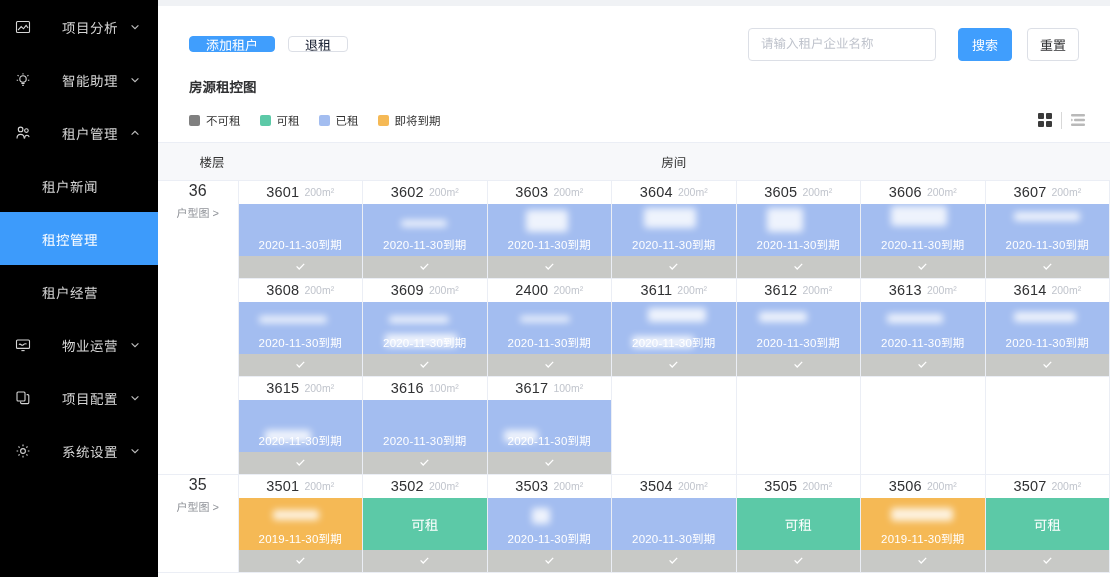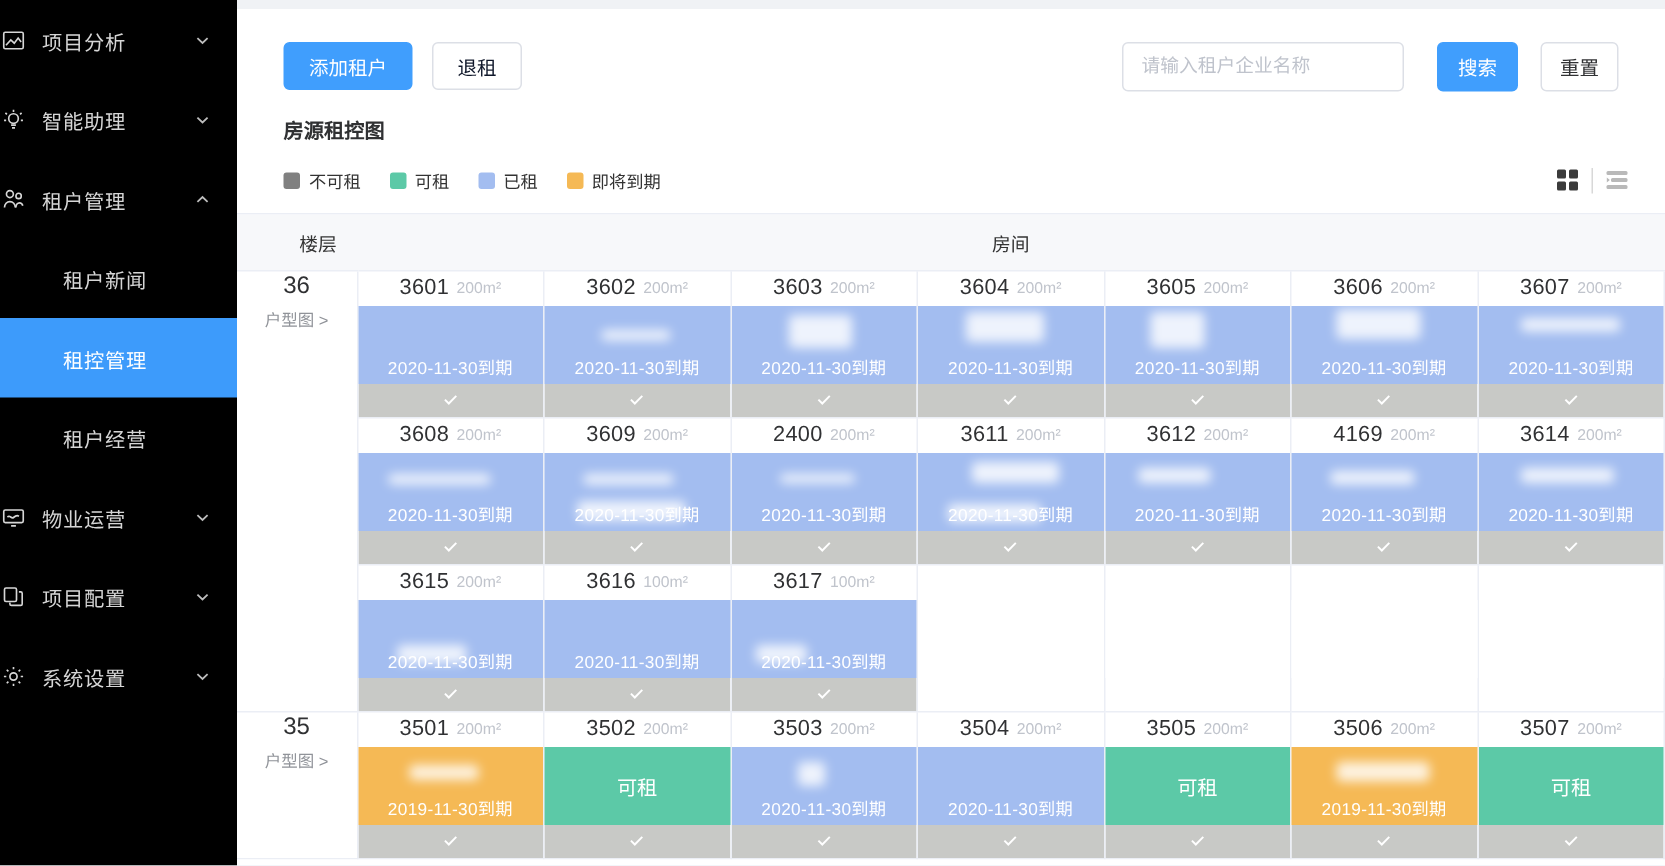--- a/index.html
+++ b/index.html
@@ -16,27 +16,28 @@
     width: 158px; height: 577px;
     background: #000000;
     flex: 0 0 158px;
     overflow: hidden;
     position: relative;
   }
   .nav-item {
     height: 53px;
     display: flex;
     align-items: center;
-    padding-left: 0;
+    padding-left: 14px;
     color: #d6d6d6;
     font-size: 13.5px;
     letter-spacing: .5px;
     position: relative;
     cursor: pointer;
     user-select: none;
+    gap: 20px;
   }
   .nav-item .ic {
     width: 17px; height: 17px;
     margin-right: 11px;
     display: inline-flex;
     align-items: center;
     justify-content: center;
     flex: 0 0 17px;
     color: #d6d6d6;
   }
@@ -82,21 +83,21 @@
 
   
   #toolbar {
     height: 76px;
     display: flex;
     align-items: center;
     padding: 0 31px 0 31px;
     position: relative;
   }
   .btn {
-    height: 32px;
+    height: 16px;
     padding: 0 16px;
     font-size: 13px;
     border-radius: 4px;
     display: inline-flex;
     align-items: center;
     justify-content: center;
     cursor: pointer;
     user-select: none;
     white-space: nowrap;
     font-family: "Liberation Sans", "DejaVu Sans", sans-serif;
@@ -659,21 +660,21 @@
                     <div class="expiry">2020-11-30到期</div>
                   </div>
                   <div class="room-foot">
                     <svg width="13" height="13" viewBox="0 0 13 13" fill="none" stroke="#ffffff" stroke-width="1.3">
                       <path d="M2.6 6.4L5.2 9 10.2 3.9"></path>
                     </svg>
                   </div>
                 </td>
                 <td class="room-td">
                   <div class="room-head">
-                    <span class="room-no">4169</span>
+                    <span class="room-no">3613</span>
                     <span class="room-area">200m²</span>
                   </div>
                   <div class="room-body" style="background:#a3bdf0">
                     <span class="blur-blob" style="left:26px;top:12px;width:56px;height:9px"></span>
                     <div class="expiry">2020-11-30到期</div>
                   </div>
                   <div class="room-foot">
                     <svg width="13" height="13" viewBox="0 0 13 13" fill="none" stroke="#ffffff" stroke-width="1.3">
                       <path d="M2.6 6.4L5.2 9 10.2 3.9"></path>
                     </svg>

